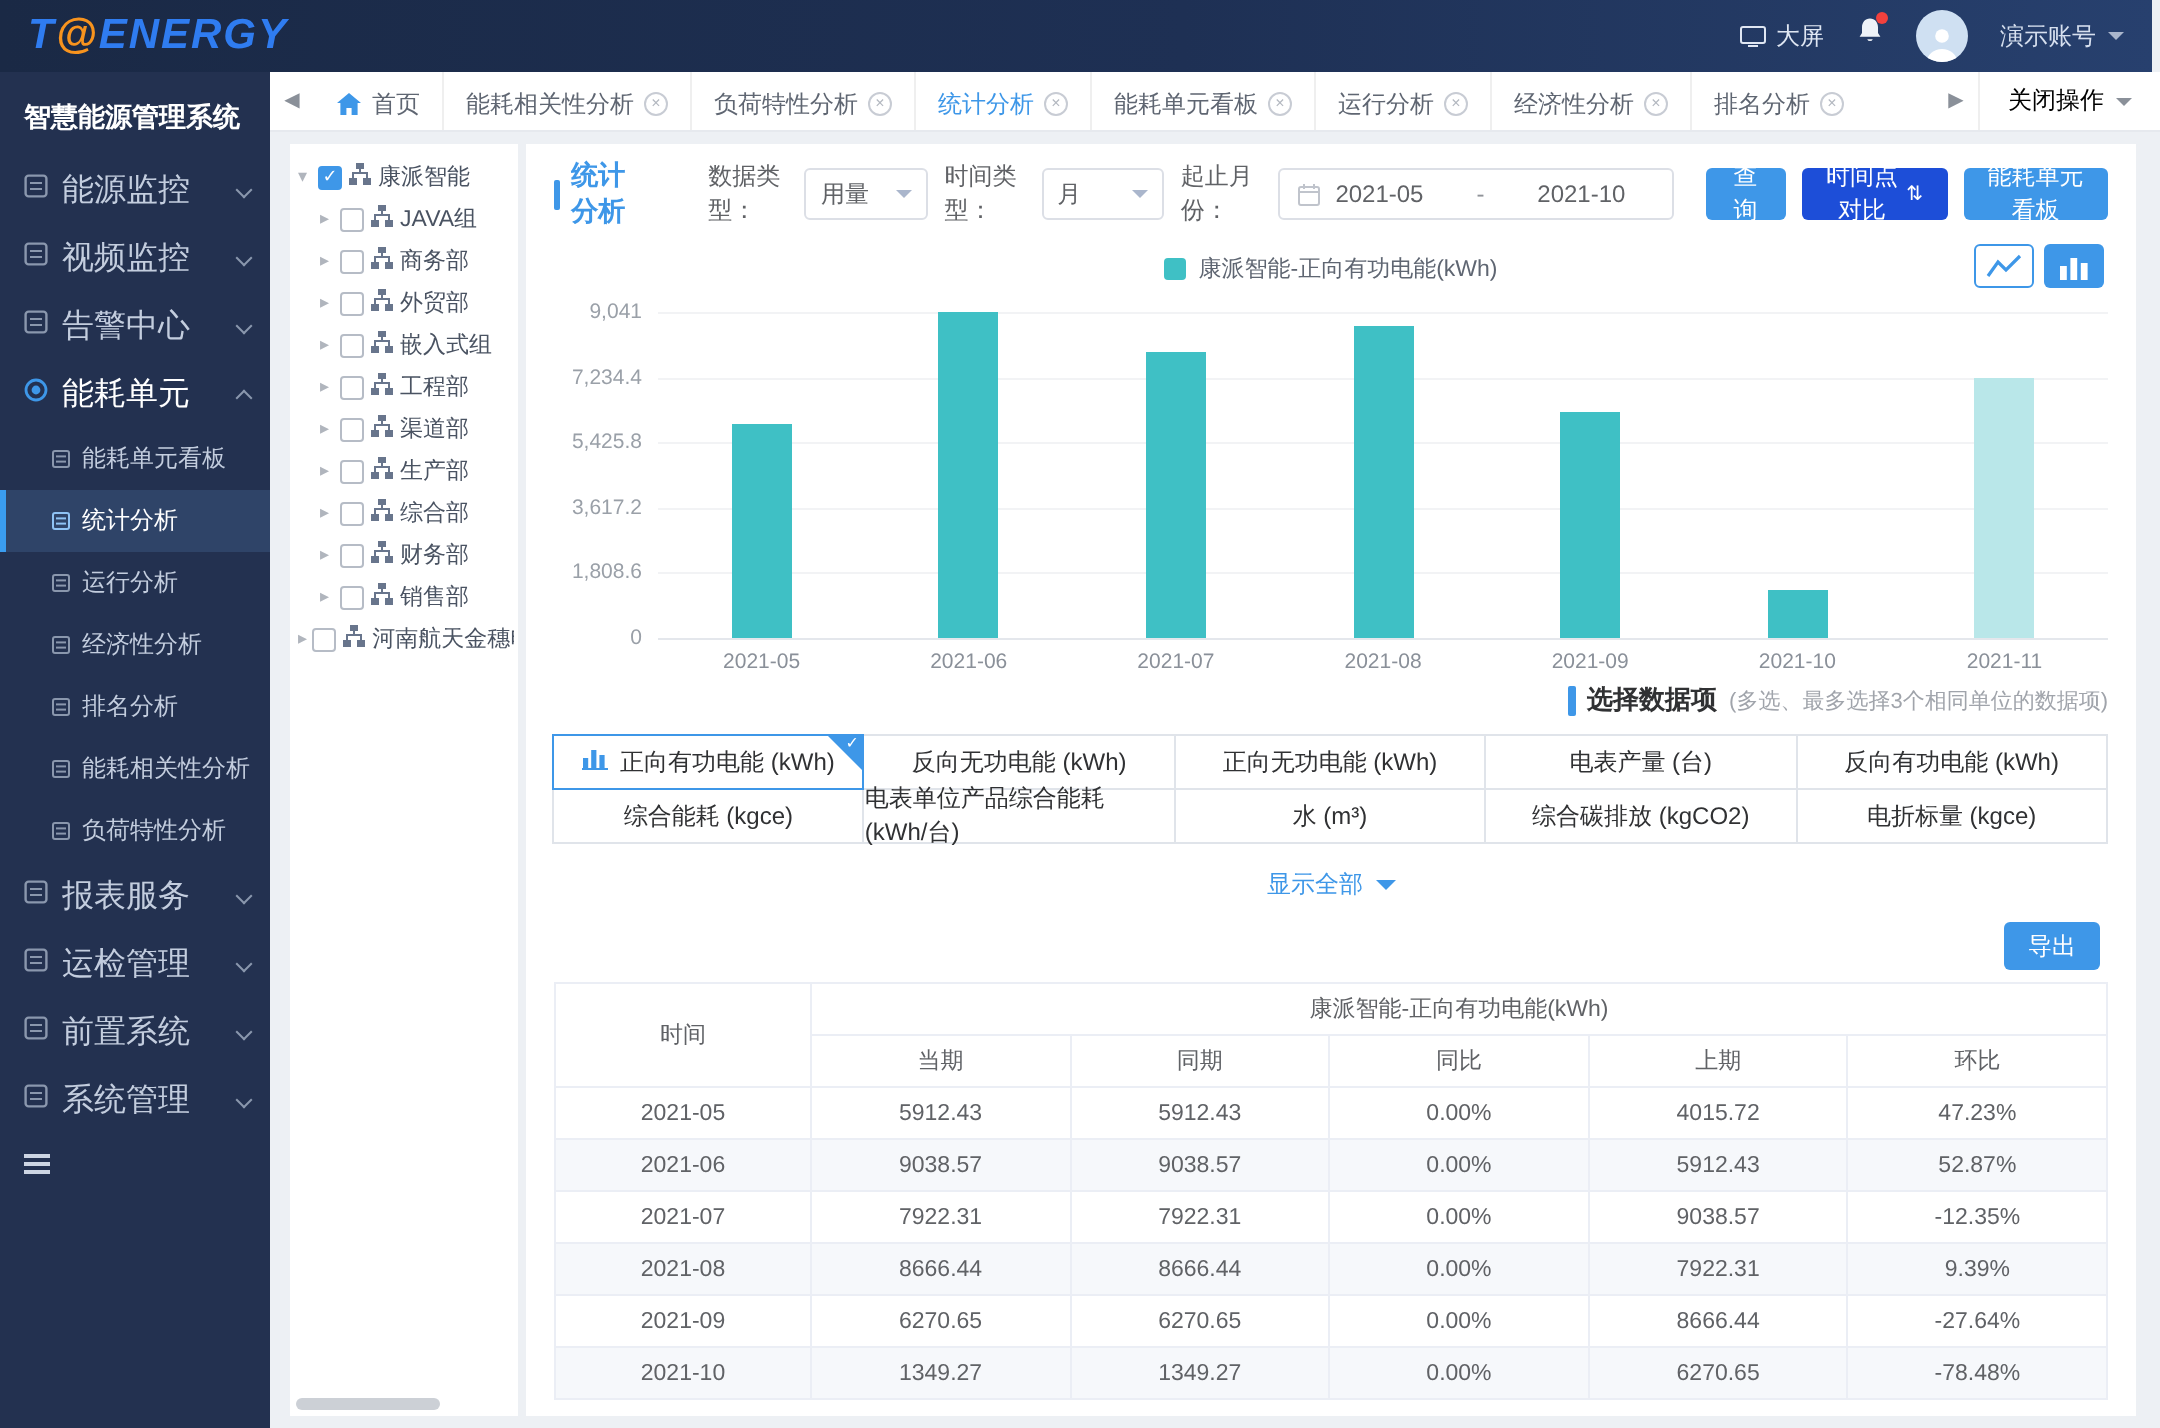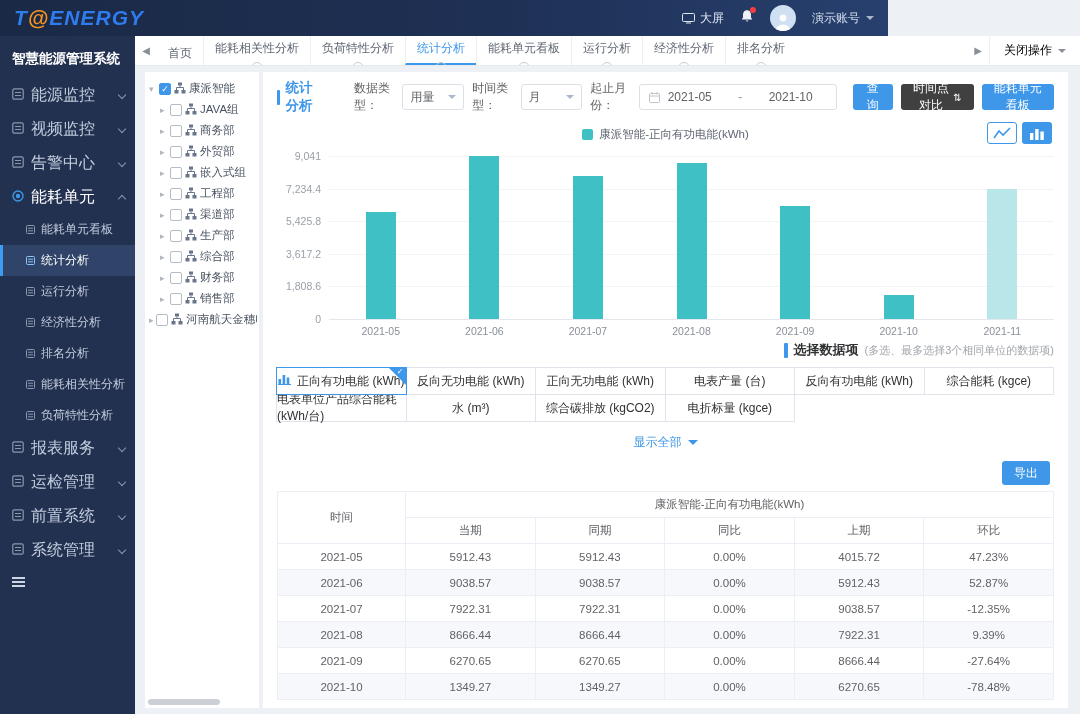--- a/index.html
+++ b/index.html
@@ -1,20 +1,20 @@
 <!DOCTYPE html>
 <html><head>
 <meta charset="utf-8">
 <style>
   * { margin:0; padding:0; box-sizing:border-box; }
   html,body { width:1080px; height:714px; font-family:"Liberation Sans","DejaVu Sans",sans-serif; }
   .app { position:relative; width:1080px; height:714px; overflow:hidden; background:#edf0f4; }
 
   
-  .topbar { position:absolute; top:0; left:0; width:888px; height:36px; z-index:5;
+  .topbar { position:absolute; top:0; left:0; width:1076px; height:36px; z-index:5;
     background:linear-gradient(90deg,#1a2945 0%,#1e3054 55%,#27406e 100%);
     display:flex; align-items:center; justify-content:space-between; padding:12px 14px; }
   .logo { font-size:21px; font-weight:800; font-style:italic; letter-spacing:1px; }
   .lg-blue { color:#2f7cf0; } .lg-at { color:#f7931e; }
   .top-right { display:flex; align-items:center; gap:16px; }
   .big-screen { display:flex; align-items:center; gap:5px; color:#dfe6f2; font-size:12px; cursor:pointer; }
   .bell-wrap { position:relative; cursor:pointer; }
   .bell-dot { position:absolute; top:-2px; right:-2px; width:6px; height:6px; border-radius:50%; background:#f2413d; }
   .avatar { width:26px; height:26px; border-radius:50%; background:#cfe0f2; display:flex; align-items:flex-end; justify-content:center; overflow:hidden; cursor:pointer; }
   .account { display:flex; align-items:center; gap:6px; color:#d7e0ef; font-size:12px; cursor:pointer; }
@@ -33,21 +33,21 @@
   .sub-item .si-label { margin-left:6px; }
   .sub-item.active { background:#2f4468; color:#ffffff; }
   .sub-item.active::before { content:""; position:absolute; left:0; top:0; bottom:0; width:3px; background:#3a9df0; }
   .hamburger { margin:10px 0 0 12px; cursor:pointer; }
   .hamburger div { width:13px; height:2px; background:#cdd5e3; margin-bottom:2px; }
 
   
   .tabbar { position:absolute; top:36px; left:135px; right:0; height:30px; background:#ffffff; border-bottom:1px solid #e6e9ee; display:flex; align-items:stretch; z-index:3; }
   .tab-arrow { width:22px; display:flex; align-items:center; justify-content:center; color:#8a9099; cursor:pointer; font-size:10px; }
   .tabs-wrap { display:flex; flex:1; overflow:hidden; }
-  .tab { display:flex; align-items:center; gap:5px; padding:4px 11px; font-size:12px; color:#5f6672; border-left:1px solid #efefef; cursor:pointer; white-space:nowrap;flex-direction:column; }
+  .tab { display:flex; align-items:center; gap:5px; padding:16px 11px; font-size:12px; color:#5f6672; border-left:1px solid #efefef; cursor:pointer; white-space:nowrap; }
   .tab.home { border-left:none; }
   .tab.active { color:#3e97e8; border-bottom:2px solid #3e97e8; }
   .tab-close { width:12px; height:12px; border:1px solid #c8ccd4; border-radius:50%; color:#b3b8c0; font-size:8px; line-height:10px; text-align:center; }
   .close-ops { display:flex; align-items:center; gap:6px; padding:0 14px; border-left:1px solid #efefef; color:#000000; font-size:12px; cursor:pointer; }
 
   
   .content { position:absolute; top:66px; left:135px; right:0; bottom:0; }
   .tree-card { position:absolute; left:10px; top:6px; width:114px; bottom:6px; background:#ffffff; padding:6px 2px 6px 4px; overflow:hidden; }
   .tree-row { display:flex; align-items:center; height:21px; font-size:11.5px; color:#4a5362; white-space:nowrap; cursor:pointer; }
   .tree-row .caret { color:#b0b5bd; font-size:9px; width:9px; display:inline-block; }
@@ -62,21 +62,21 @@
 
   
   .filter-row { display:flex; align-items:center; gap:8px; height:30px; }
   .sec-title { display:flex; align-items:center; gap:6px; color:#3e97e8; font-size:13.5px; font-weight:bold; margin-right:26px; }
   .tbar { width:4px; height:15px; background:#3e97e8; border-radius:1px; }
   .f-label { color:#606266; font-size:12px; }
   .select { width:84px; height:26px; border:1px solid #dcdfe6; border-radius:3px; display:flex; align-items:center; justify-content:space-between; padding:0 7px; font-size:12px; color:#606266; cursor:pointer;text-align:right; }
   .date-range { height:26px; min-width:198px; border:1px solid #dcdfe6; border-radius:3px; display:flex; align-items:center; gap:8px; padding:0 9px; font-size:12px; color:#606266; cursor:text; }
   .btn { height:26px; border:none; border-radius:3px; color:#ffffff; font-size:12px; padding:0 12px; cursor:pointer; display:flex; align-items:center; gap:4px; font-family:inherit; }
   .btn.blue { background:#3e97e8; }
-  .btn.teal { background:#404040; }
+  .btn.teal { background:#1d4ed8; }
   .filter-row .spacer { flex:1; }
 
   
   .chart-sec { position:relative; margin-top:10px; }
   .legend { display:flex; align-items:center; justify-content:center; gap:6px; font-size:11.5px; color:#5f6672; height:24px; }
   .legend .sq { width:11px; height:11px; border-radius:2px; background:#3fc0c5; }
   .chart-toggles { position:absolute; right:2px; top:0; display:flex; gap:5px; }
   .tg { width:30px; height:22px; border-radius:3px; display:flex; align-items:center; justify-content:center; cursor:pointer; }
   .tg.line { background:#ffffff; border:1px solid #3e97e8; }
   .tg.barbtn { background:#3e97e8; }
@@ -89,21 +89,21 @@
   .bars { position:absolute; inset:0; display:flex; align-items:flex-end; }
   .bar-slot { flex:1; display:flex; justify-content:center; align-items:flex-end; height:100%; }
   .bar { width:30px; }
   .xlabels { display:flex; margin-left:52px; margin-top:6px; }
   .xlabels div { flex:1; text-align:center; font-size:10.5px; color:#8a9099; }
 
   
   .di-header { display:flex; align-items:center; gap:6px; margin-top:4px;justify-content:flex-end; }
   .di-title { font-size:13px; font-weight:bold; color:#303133; }
   .di-note { font-size:11px; color:#a0a4ab; }
-  .di-grid { display:grid; grid-template-columns:repeat(6,1fr); margin-top:9px; }
+  .di-grid { display:grid; grid-template-columns:repeat(5,1fr); margin-top:9px; }
   .di-cell { position:relative; border:1px solid #e0e4ea; margin-left:-1px; margin-top:-1px; height:28px; display:flex; align-items:center; justify-content:center; gap:6px; font-size:12px; color:#303133; cursor:pointer; background:#fff; }
   .di-cell.selected { border-color:#3e97e8; z-index:2; }
   .di-corner { position:absolute; top:0; right:0; width:0; height:0; border-top:17px solid #3e97e8; border-left:17px solid transparent; }
   .di-check { position:absolute; top:-1px; right:2px; color:#ffffff; font-size:8px; }
   .show-all { display:flex; align-items:center; justify-content:center; gap:6px; color:#3e97e8; font-size:12px; margin-top:12px; cursor:pointer; }
   .tri-dn { width:0; height:0; border:5px solid transparent; border-top-color:#3e97e8; margin-top:5px; }
 
   
   .export-row { display:flex; justify-content:flex-end; margin:10px 4px 6px 0; }
   table.data { width:100%; border-collapse:collapse; table-layout:fixed; }

